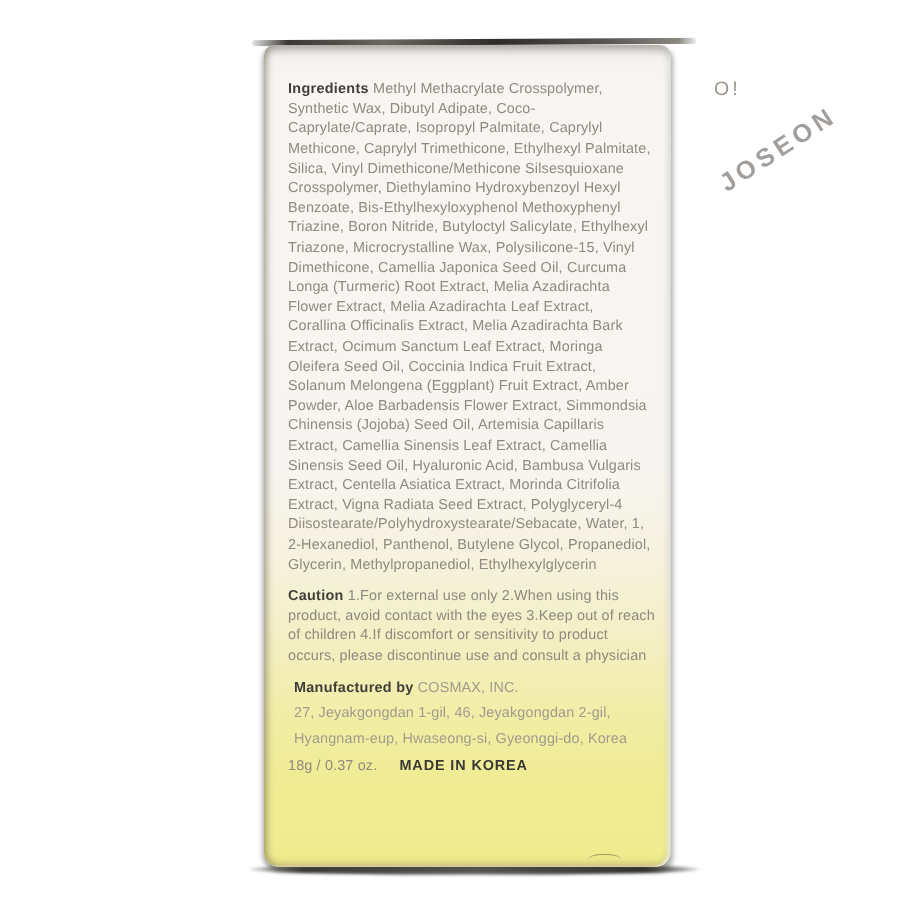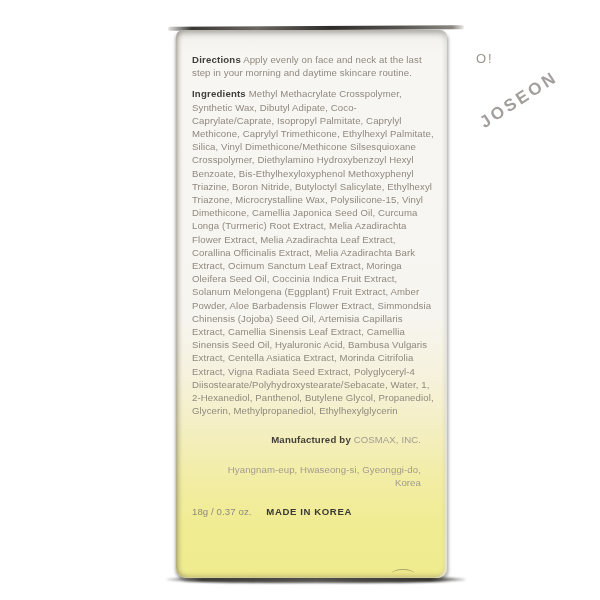--- a/index.html
+++ b/index.html
@@ -42,21 +42,21 @@
   }
 
   .panel{
     position:absolute;left:16px;top:23px;width:245px;
     font-size:9.6px;line-height:13.2px;color:#8f897f;
     letter-spacing:.1px;
   }
   .panel p{margin:0 0 8px 0;}
   .lbl{font-weight:bold;color:#413e39;letter-spacing:.2px;}
   .addr{color:#a19b8e;}
-  .mfg-block p{margin:16px;text-align:right;}
+  .mfg-block p{margin:4px;}
   .netline{margin-top:8px;}
   .made{font-weight:bold;color:#3a3833;letter-spacing:.6px;padding-left:12px;}
 
   
   .deboss{
     position:absolute;left:288px;top:40px;width:110px;height:60px;
     transform:rotate(-33deg);transform-origin:center;
     font-size:17px;letter-spacing:3px;font-weight:bold;
     color:rgba(84,79,72,.55);
     text-shadow:0 1px 0 rgba(255,255,255,.7);
@@ -85,27 +85,28 @@
 
   <div class="flap-line"></div>
   <div class="bottom-shadow"></div>
 
   <div class="box">
 
     <div class="top-partial">O!</div>
 
     <div class="panel">
 
-      <p><span class="lbl">Directions</span> <span>Apply evenly on face and neck at the last step in your morning and daytime skincare routine.</span></p>
 
       <p><span class="lbl">Ingredients</span> <span>Methyl Methacrylate Crosspolymer, Synthetic Wax, Dibutyl Adipate, Coco-Caprylate/Caprate, Isopropyl Palmitate, Caprylyl Methicone, Caprylyl Trimethicone, Ethylhexyl Palmitate, Silica, Vinyl Dimethicone/Methicone Silsesquioxane Crosspolymer, Diethylamino Hydroxybenzoyl Hexyl Benzoate, Bis-Ethylhexyloxyphenol Methoxyphenyl Triazine, Boron Nitride, Butyloctyl Salicylate, Ethylhexyl Triazone, Microcrystalline Wax, Polysilicone-15, Vinyl Dimethicone, Camellia Japonica Seed Oil, Curcuma Longa (Turmeric) Root Extract, Melia Azadirachta Flower Extract, Melia Azadirachta Leaf Extract, Corallina Officinalis Extract, Melia Azadirachta Bark Extract, Ocimum Sanctum Leaf Extract, Moringa Oleifera Seed Oil, Coccinia Indica Fruit Extract, Solanum Melongena (Eggplant) Fruit Extract, Amber Powder, Aloe Barbadensis Flower Extract, Simmondsia Chinensis (Jojoba) Seed Oil, Artemisia Capillaris Extract, Camellia Sinensis Leaf Extract, Camellia Sinensis Seed Oil, Hyaluronic Acid, Bambusa Vulgaris Extract, Centella Asiatica Extract, Morinda Citrifolia Extract, Vigna Radiata Seed Extract, Polyglyceryl-4 Diisostearate/Polyhydroxystearate/Sebacate, Water, 1, 2-Hexanediol, Panthenol, Butylene Glycol, Propanediol, Glycerin, Methylpropanediol, Ethylhexylglycerin</span></p>
 
+      <p><span class="lbl">Caution</span> <span>1.For external use only 2.When using this product, avoid contact with the eyes 3.Keep out of reach of children 4.If discomfort or sensitivity to product occurs, please discontinue use and consult a physician</span></p>
 
       <div class="mfg-block">
         <p><span class="lbl">Manufactured by</span> <span class="addr">COSMAX, INC.</span></p>
+        <p class="addr">27, Jeyakgongdan 1-gil, 46, Jeyakgongdan 2-gil,</p>
         <p class="addr">Hyangnam-eup, Hwaseong-si, Gyeonggi-do, Korea</p>
       </div>
 
       <p class="netline"><span>18g / 0.37 oz.</span> <span class="made">MADE IN KOREA</span></p>
     </div>
 
     <div class="deboss">JOSEON</div>
 
     <div class="notch"></div>
   </div>

